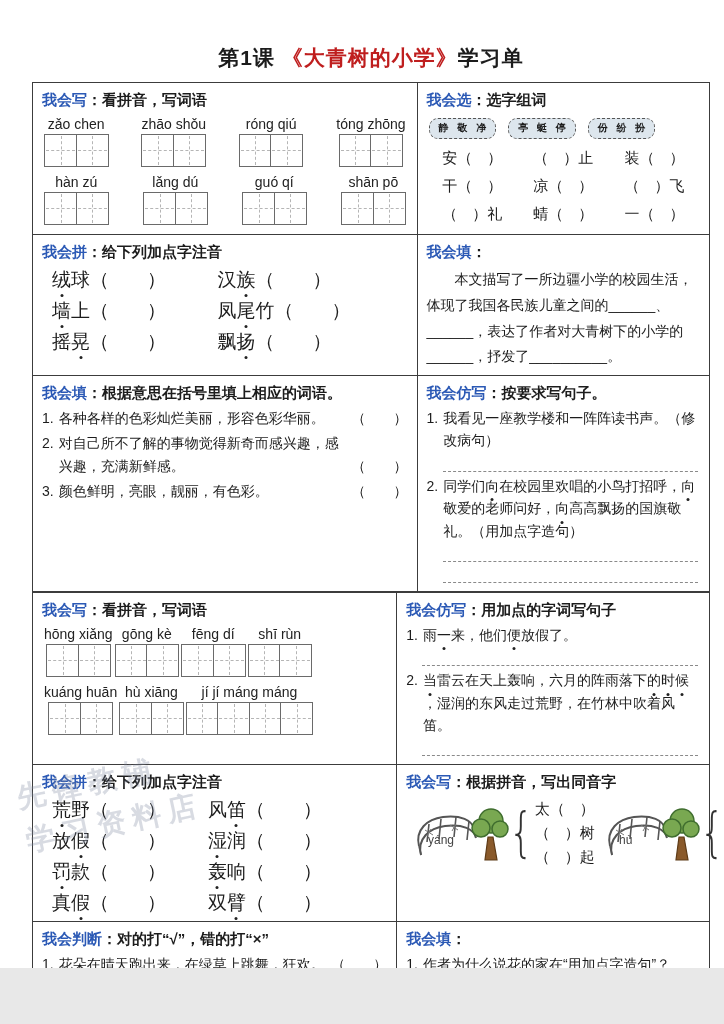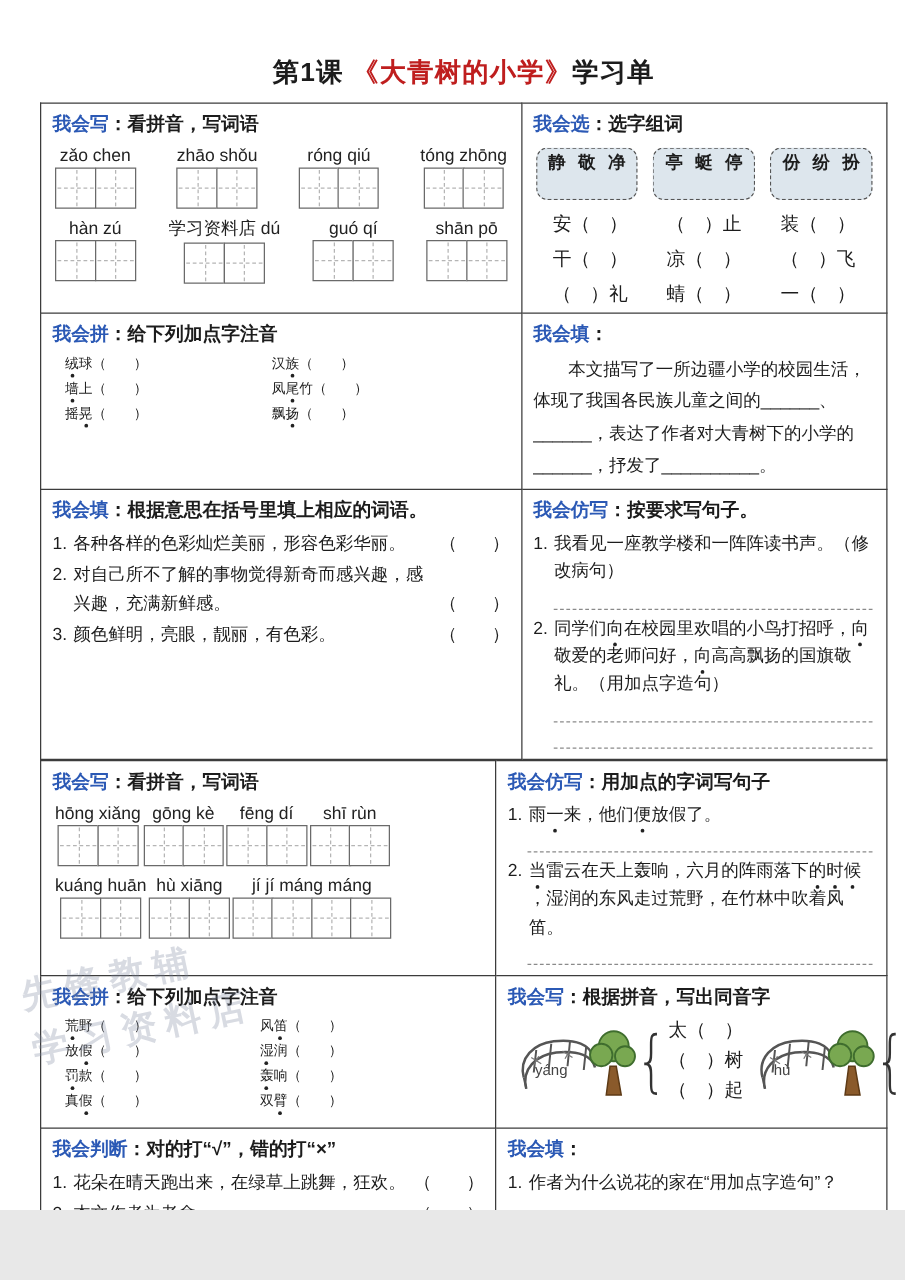--- a/index.html
+++ b/index.html
@@ -18,25 +18,25 @@
   .pin-wrap.l2{justify-content:flex-start;column-gap:2px;}
   .pgroup{display:flex;flex-direction:column;align-items:center;}
   .py{font-size:14px;color:#222;margin-bottom:2px;white-space:nowrap;}
   .tzgrow{display:flex;}
   .tzg{width:31px;height:31px;border:1.5px solid #6a6a6a;margin-left:-1.5px;position:relative;background:#fff;}
   .tzg:first-child{margin-left:0;}
   .tzg::before{content:"";position:absolute;left:1px;right:1px;top:50%;border-top:1px dashed #b5b5b5;}
   .tzg::after{content:"";position:absolute;top:1px;bottom:1px;left:50%;border-left:1px dashed #b5b5b5;}
   
   .chips{display:flex;gap:12px;margin:7px 2px 10px 2px;}
-  .chip{border:1.6px dashed #555;border-radius:9px;background:#dde6ed;padding:2px 9px 20px 9px;
-        font-size:14px;font-weight:bold;word-spacing:6px;white-space:nowrap;}
+  .chip{border:1.6px dashed #555;border-radius:9px;background:#dde6ed;padding:2px 9px 3px 9px;
+        font-size:10px;font-weight:bold;word-spacing:6px;white-space:nowrap;}
   .sel-grid{display:grid;grid-template-columns:1fr 1fr 1fr;row-gap:9px;font-size:15px;margin-top:2px;text-align:center;}
   
-  .word-grid{display:grid;grid-template-columns:1fr 1.15fr;row-gap:5px;font-size:11px;margin:4px 0 0 10px;}
+  .word-grid{display:grid;grid-template-columns:1fr 1.15fr;row-gap:5px;font-size:19px;margin:4px 0 0 10px;}
   .pword{white-space:nowrap;}
   
   .dc{position:relative;display:inline-block;}
   .dc::after{content:"";position:absolute;width:3px;height:3px;background:#222;border-radius:50%;
              left:50%;bottom:-4px;transform:translateX(-50%);}
   
   .sent{display:flex;font-size:14px;line-height:1.6;margin-top:3px;}
   .sent .num{margin-right:5px;flex:0 0 auto;}
   .dline{border-bottom:1.5px dashed #8a8a8a;height:17px;margin:2px 2px 3px 16px;}
   
@@ -99,21 +99,21 @@
                   </div>
                 </div>
                 <div class="pgroup">
                   <div class="py">hàn zú</div>
                   <div class="tzgrow">
                     <div class="tzg"></div>
                     <div class="tzg"></div>
                   </div>
                 </div>
                 <div class="pgroup">
-                  <div class="py">学习资料店 dú</div>
+                  <div class="py">lǎng dú</div>
                   <div class="tzgrow">
                     <div class="tzg"></div>
                     <div class="tzg"></div>
                   </div>
                 </div>
                 <div class="pgroup">
                   <div class="py">guó qí</div>
                   <div class="tzgrow">
                     <div class="tzg"></div>
                     <div class="tzg"></div>

